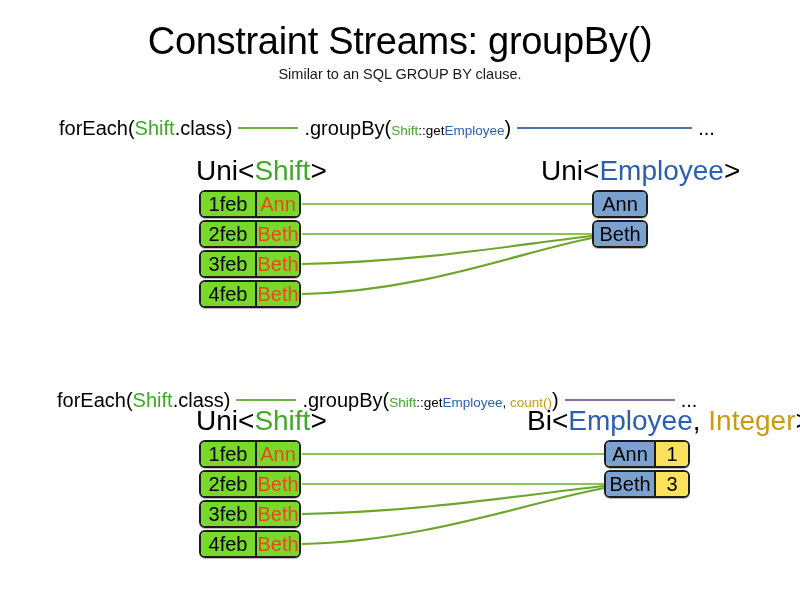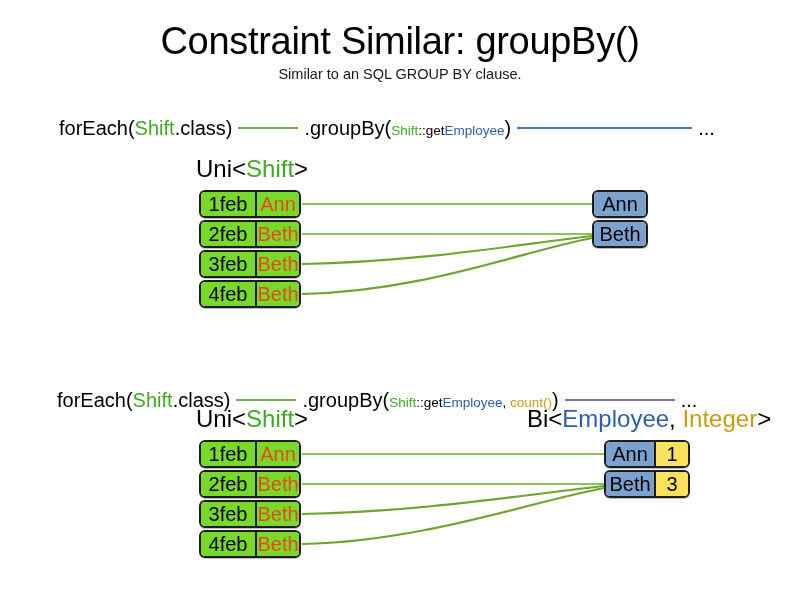--- a/index.html
+++ b/index.html
@@ -67,21 +67,21 @@
     position: relative;
     top: -2px;
   }
   .rule-green { border-top-color: #74b042; width: 60px; }
   .rule-blue  { border-top-color: #4a73ab; width: 175px; }
   .rule-purple{ border-top-color: #8a6f9e; width: 110px; }
 
   
   .typelabel {
     position: absolute;
-    font-size: 24px;
+    font-size: 28px;
     white-space: nowrap;
   }
 
   
   .box {
     position: absolute;
     box-sizing: border-box;
     border: 2px solid #1c1c1c;
     border-radius: 6px;
     display: flex;
@@ -129,31 +129,34 @@
     width: 800px;
     height: 600px;
     pointer-events: none;
   }
 </style>
 </head>
 <body>
 
 <div class="stage">
 
-  <div class="title">Constraint Similar: groupBy()</div>
+  <div class="title">Constraint Streams: groupBy()</div>
   <div class="subtitle">Similar to an SQL GROUP BY clause.</div>
 
   <div class="codeline" style="left:59px; top:117px;">
     <span class="tok-black">forEach(</span><span class="tok-green">Shift</span><span class="tok-black">.class)</span><span class="rule rule-green"></span><span class="tok-black">.groupBy(</span><span class="small tok-green">Shift</span><span class="small tok-black">::get</span><span class="small tok-blue">Employee</span><span class="tok-black">)</span><span class="rule rule-blue"></span><span class="tok-black">...</span>
   </div>
 
   <div class="typelabel" style="left:196px; top:155px;">
     <span class="tok-black">Uni&lt;</span><span class="tok-green">Shift</span><span class="tok-black">&gt;</span>
   </div>
 
+  <div class="typelabel" style="left:541px; top:155px;">
+    <span class="tok-black">Uni&lt;</span><span class="tok-blue">Employee</span><span class="tok-black">&gt;</span>
+  </div>
 
   <svg class="links" viewBox="0 0 800 600">
     <path d="M302,204 L592,204" fill="none" stroke="#8dc45a" stroke-width="2.2"></path>
     <path d="M302,234 L592,234" fill="none" stroke="#8dc45a" stroke-width="2.2"></path>
     <path d="M302,264 C420,262 520,244 592,236" fill="none" stroke="#6fa52e" stroke-width="2.2"></path>
     <path d="M302,294 C420,292 520,252 592,238" fill="none" stroke="#6fa52e" stroke-width="2.2"></path>
   </svg>
 
   <div class="box" style="left:199px; top:190px; width:102px; height:28px;">
     <div class="cell cell-date">1feb</div>

